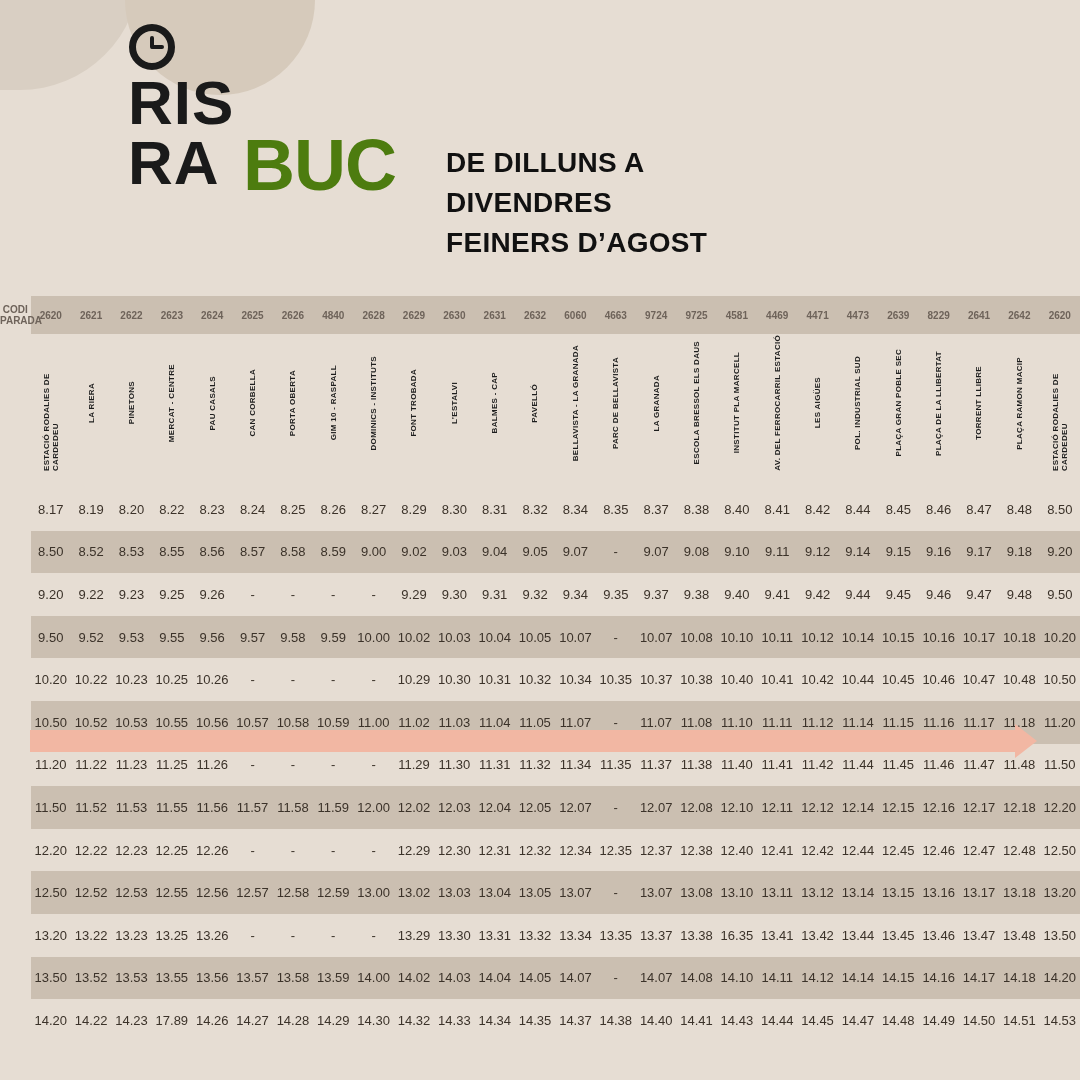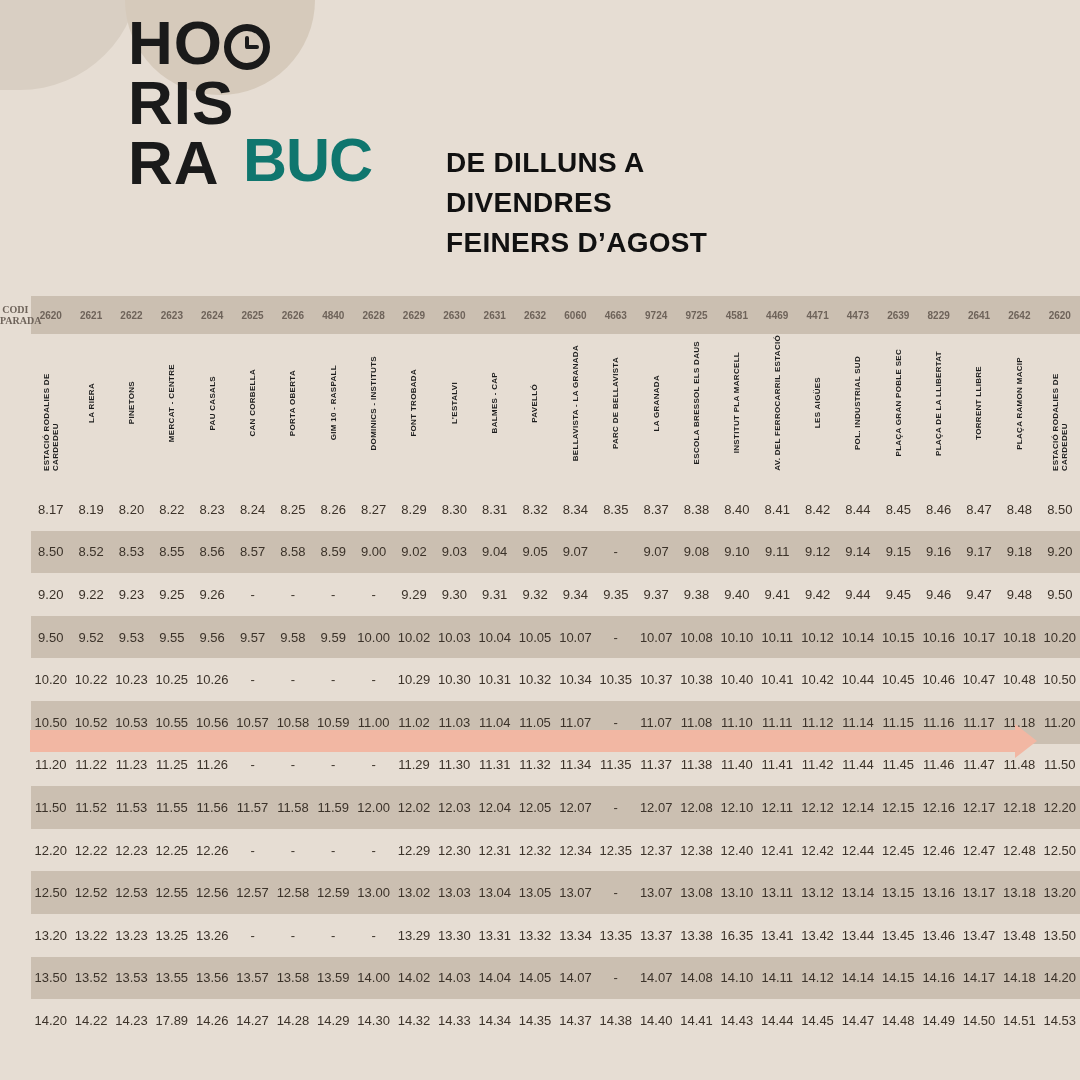--- a/index.html
+++ b/index.html
@@ -69,23 +69,23 @@
     width: 4px; height: 13px;
     left: 14px; top: 5px;
   }
   .clock .hand-m {
     width: 13px; height: 4px;
     left: 15px; top: 14px;
   }
   .buc {
     position: absolute;
     left: 243px; top: 133px;
-    font-size: 61px;
+    font-size: 72px;
     font-weight: bold;
-    color: #0f766e;
+    color: #4d7c0f;
     letter-spacing: -1px;
     line-height: 0.9;
   }
   .subtitle {
     position: absolute;
     left: 446px; top: 143px;
     font-size: 28px;
     font-weight: bold;
     color: #111;
     line-height: 1.42;
@@ -114,21 +114,20 @@
   tr.code-row { height: 38px; background: #cbbfb1; }
   tr.code-row td { font-size: 10px; color: #6e635a; font-weight: bold; }
   td.corner-label {
     font-size: 6px;
     line-height: 1.15;
     color: #2b2b2b;
     font-weight: bold;
     text-align: left;
     padding-left: 4px;
     background: #e6ddd3;
-    font-family: Liberation Serif, serif;
   }
   
   tr.name-row { height: 142px; background: #e6ddd3; }
   tr.name-row td.vert {
     position: relative;
     background: #e6ddd3;
     height: 142px;
   }
   .vert-inner {
     writing-mode: vertical-rl;
@@ -176,21 +175,21 @@
 </head>
 <body>
 
 <div class="page">
 
   <div class="blob-left"></div>
   <div class="blob-top"></div>
 
   <div class="header">
     <div class="logo-block">
-      <span class="logo-line"><span>HO</span><span class="clock"><span class="hand-h"></span><span class="hand-m"></span></span></span>
+      <span class="logo-line"><span class="clock"><span class="hand-h"></span><span class="hand-m"></span></span></span>
       <span class="logo-line">RIS</span>
       <span class="logo-line">RA</span>
     </div>
     <div class="buc">BUC</div>
     <div class="subtitle">
       <div>DE DILLUNS A</div>
       <div>DIVENDRES</div>
       <div>FEINERS D’AGOST</div>
     </div>
   </div>

